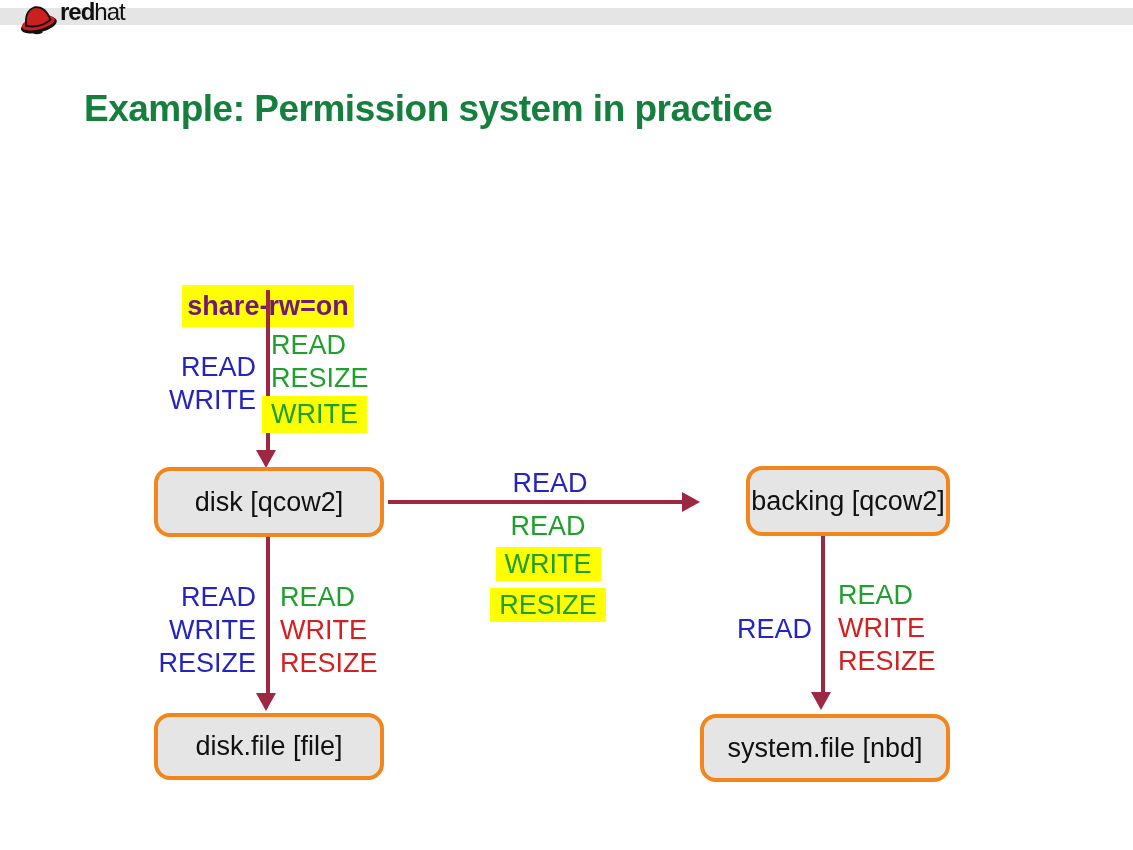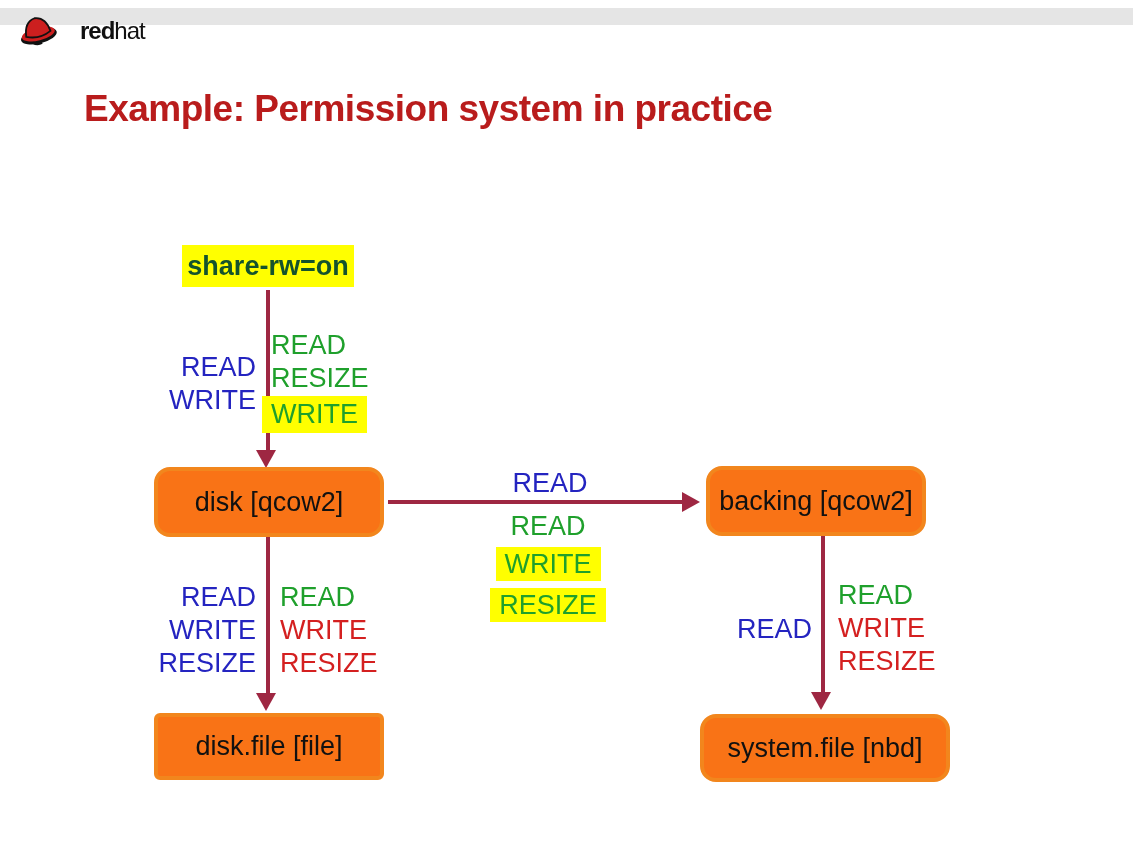--- a/index.html
+++ b/index.html
@@ -8,35 +8,35 @@
     width:1133px;height:850px;
     background:#ffffff;
     font-family:"Liberation Sans", sans-serif;
     overflow:hidden;
   }
   .top-strip{
     position:absolute;left:0;top:8px;width:1133px;height:17px;
     background:#e5e5e5;
   }
   .logo{
-    position:absolute;left:16px;top:10px;height:42px;
-    display:flex;align-items:center;gap:20px;
+    position:absolute;left:16px;top:0;height:42px;
+    display:flex;align-items:flex-start;gap:0;
   }
   .logo svg{display:block;}
   .brand{font-size:24px;color:#111;letter-spacing:-1px;line-height:1;}
   .brand .b-red{font-weight:bold;}
   .brand .b-hat{font-weight:normal;}
   .slide-title{
     position:absolute;left:84px;top:88px;margin:0;
-    font-size:37px;font-weight:bold;color:#b91c1c;letter-spacing:-0.5px;
+    font-size:37px;font-weight:bold;color:#15803d;letter-spacing:-0.5px;
   }
   
   .node{
     position:absolute;
-    background:#f97316;
+    background:#e5e5e5;
     border:4px solid #f2861d;
     border-radius:16px;
     display:flex;align-items:center;justify-content:center;
     font-size:27px;color:#111;
     box-sizing:border-box;
   }
   .vline{position:absolute;width:4px;background:#9e2742;}
   .hline{position:absolute;height:4px;background:#9e2742;}
   .head-down{
     position:absolute;width:0;height:0;
@@ -50,22 +50,22 @@
     border-bottom:10px solid transparent;
     border-left:18px solid #9e2742;
   }
   .muted{
     position:absolute;text-align:center;
     font-size:27px;color:#9a9a9a;
   }
   .badge{
     position:absolute;
     background:#ffff00;
-    font-size:27px;font-weight:bold;color:#14532d;
-    display:flex;align-items:center;justify-content:center;
+    font-size:27px;font-weight:bold;color:#701a75;
+    display:flex;align-items:center;justify-content:center;margin-top:40px;
   }
   .perm-group{position:absolute;font-size:27px;line-height:33px;}
   .perm-group.right-align{text-align:right;}
   .perm-group.center-align{text-align:center;}
   .perm{display:inline-block;}
   .blue{color:#2424c0;}
   .green{color:#1fa02c;}
   .red{color:#d42020;}
   .hl{background:#ffff00;padding:2px 9px;margin:1px 0;}
 </style>
@@ -110,36 +110,36 @@
   <div class="head-right" style="left:682px;top:492px;"></div>
   <div class="perm-group center-align" style="left:470px;top:467px;width:160px;">
     <div><span class="perm blue">READ</span></div>
   </div>
   <div class="perm-group center-align" style="left:448px;top:511px;width:200px;line-height:30px;">
     <div><span class="perm green">READ</span></div>
     <div style="margin-top:5px;"><span class="perm green hl">WRITE</span></div>
     <div style="margin-top:5px;"><span class="perm green hl">RESIZE</span></div>
   </div>
 
-  <div class="node" style="left:706px;top:466px;width:220px;height:70px;">backing [qcow2]</div>
+  <div class="node" style="left:746px;top:466px;width:204px;height:70px;">backing [qcow2]</div>
 
   <div class="vline" style="left:266px;top:537px;height:158px;"></div>
   <div class="head-down" style="left:256px;top:693px;"></div>
   <div class="perm-group right-align" style="left:105px;top:581px;width:151px;">
     <div><span class="perm blue">READ</span></div>
     <div><span class="perm blue">WRITE</span></div>
     <div><span class="perm blue">RESIZE</span></div>
   </div>
   <div class="perm-group" style="left:280px;top:581px;">
     <div><span class="perm green">READ</span></div>
     <div><span class="perm red">WRITE</span></div>
     <div><span class="perm red">RESIZE</span></div>
   </div>
 
-  <div class="node" style="left:154px;top:713px;width:230px;height:67px;border-radius:6px;">disk.file [file]</div>
+  <div class="node" style="left:154px;top:713px;width:230px;height:67px;">disk.file [file]</div>
 
   <div class="vline" style="left:821px;top:536px;height:158px;"></div>
   <div class="head-down" style="left:811px;top:692px;"></div>
   <div class="perm-group right-align" style="left:670px;top:613px;width:142px;">
     <div><span class="perm blue">READ</span></div>
   </div>
   <div class="perm-group" style="left:838px;top:579px;">
     <div><span class="perm green">READ</span></div>
     <div><span class="perm red">WRITE</span></div>
     <div><span class="perm red">RESIZE</span></div>

